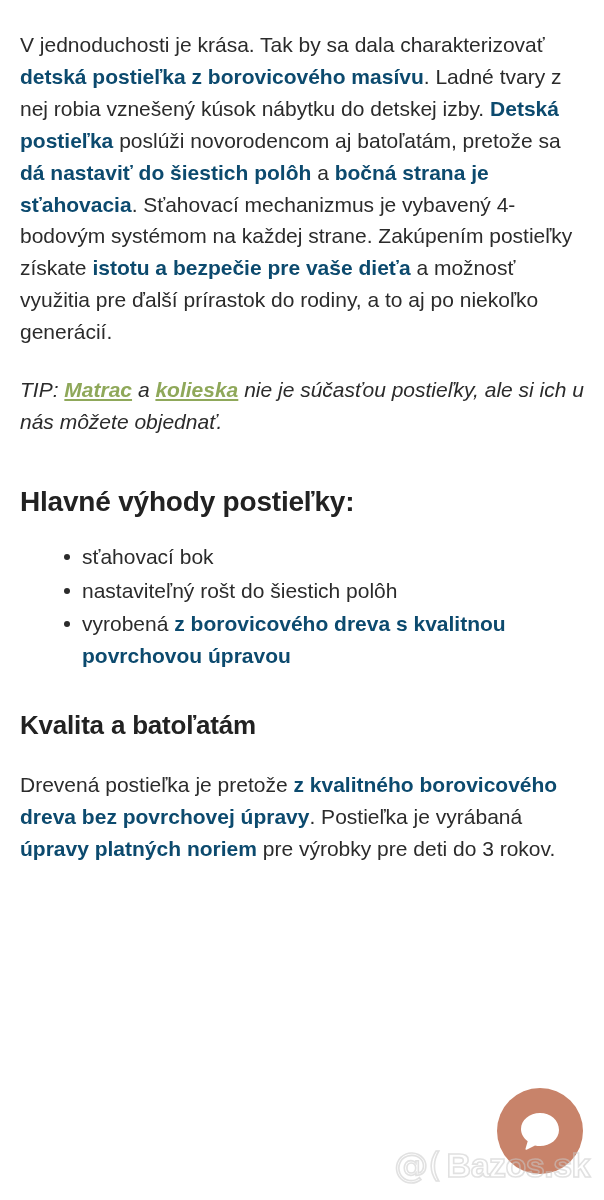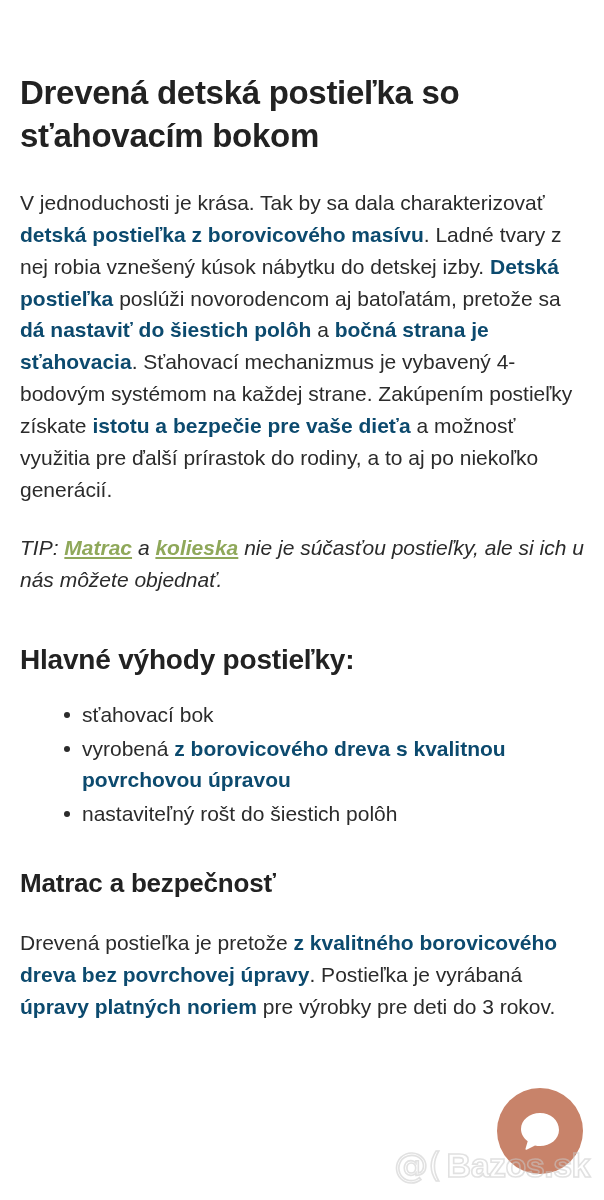--- a/index.html
+++ b/index.html
@@ -148,45 +148,44 @@
     color: transparent;
     -webkit-text-stroke: 1.6px #c9c9c9;
     font-family: "Liberation Sans", sans-serif;
   }
 </style>
 </head>
 <body>
 
 <div class="page">
 
-  <h1 class="title">Drevená detská postieľka so sťahovacím bokom</h1>
 
   <p class="body-text intro">
     <span>V jednoduchosti je krása. Tak by sa dala charakterizovať </span><strong>detská postieľka z borovicového masívu</strong><span>. Ladné tvary z nej robia vznešený kúsok nábytku do detskej izby. </span><strong>Detská postieľka</strong><span> poslúži novorodencom aj batoľatám, pretože sa </span><strong>dá nastaviť do šiestich polôh</strong><span> a </span><strong>bočná strana je sťahovacia</strong><span>. Sťahovací mechanizmus je vybavený 4-bodovým systémom na každej strane. Zakúpením postieľky získate </span><strong>istotu a bezpečie pre vaše dieťa</strong><span> a možnosť využitia pre ďalší prírastok do rodiny, a to aj po niekoľko generácií.</span>
   </p>
 
   <p class="body-text tip">
     <span>TIP: </span><a class="inline-link">Matrac</a><span> a </span><a class="inline-link">kolieska</a><span> nie je súčasťou postieľky, ale si ich u nás môžete objednať.</span>
   </p>
 
   <h2 class="section-heading heading-benefits">Hlavné výhody postieľky:</h2>
 
   <ul class="benefits">
     <li>
       <span>sťahovací bok</span><strong></strong><span></span>
     </li>
     <li>
+      <span>nastaviteľný rošt do šiestich polôh</span><strong></strong><span></span>
+    </li>
+    <li>
       <span>vyrobená </span><strong>z borovicového dreva s kvalitnou povrchovou úpravou</strong><span></span>
     </li>
-    <li>
-      <span>nastaviteľný rošt do šiestich polôh</span><strong></strong><span></span>
-    </li>
   </ul>
 
-  <h2 class="section-heading heading-quality">Matrac a bezpečnosť</h2>
+  <h2 class="section-heading heading-quality">Kvalita a batoľatám</h2>
 
   <p class="body-text quality">
     <span>Drevená postieľka je pretože </span><strong>z kvalitného borovicového dreva bez povrchovej úpravy</strong><span>. Postieľka je vyrábaná </span><strong>úpravy platných noriem</strong><span> pre výrobky pre deti do 3 rokov.</span>
   </p>
 
   <button class="chat-fab" aria-label="Chat">
     <span>
       <svg width="42" height="40" viewBox="0 0 42 40" xmlns="http://www.w3.org/2000/svg" aria-hidden="true">
         <path d="M21 2C10.5 2 2 9.2 2 18.1c0 4.9 2.6 9.3 6.7 12.2l-2.2 7.4c-.2.7.5 1.3 1.1 1l8.4-4.3c1.6.4 3.3.6 5 .6 10.5 0 19-7.2 19-16.1C40 9.2 31.5 2 21 2z" fill="#ffffff"></path>
       </svg>

